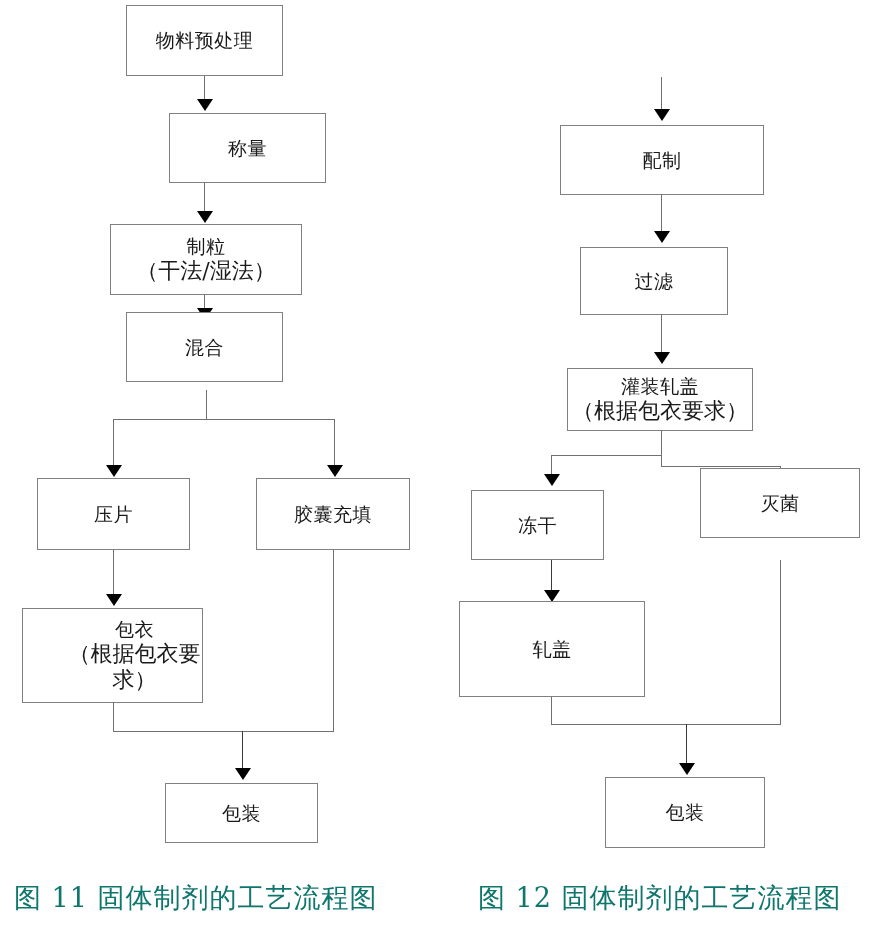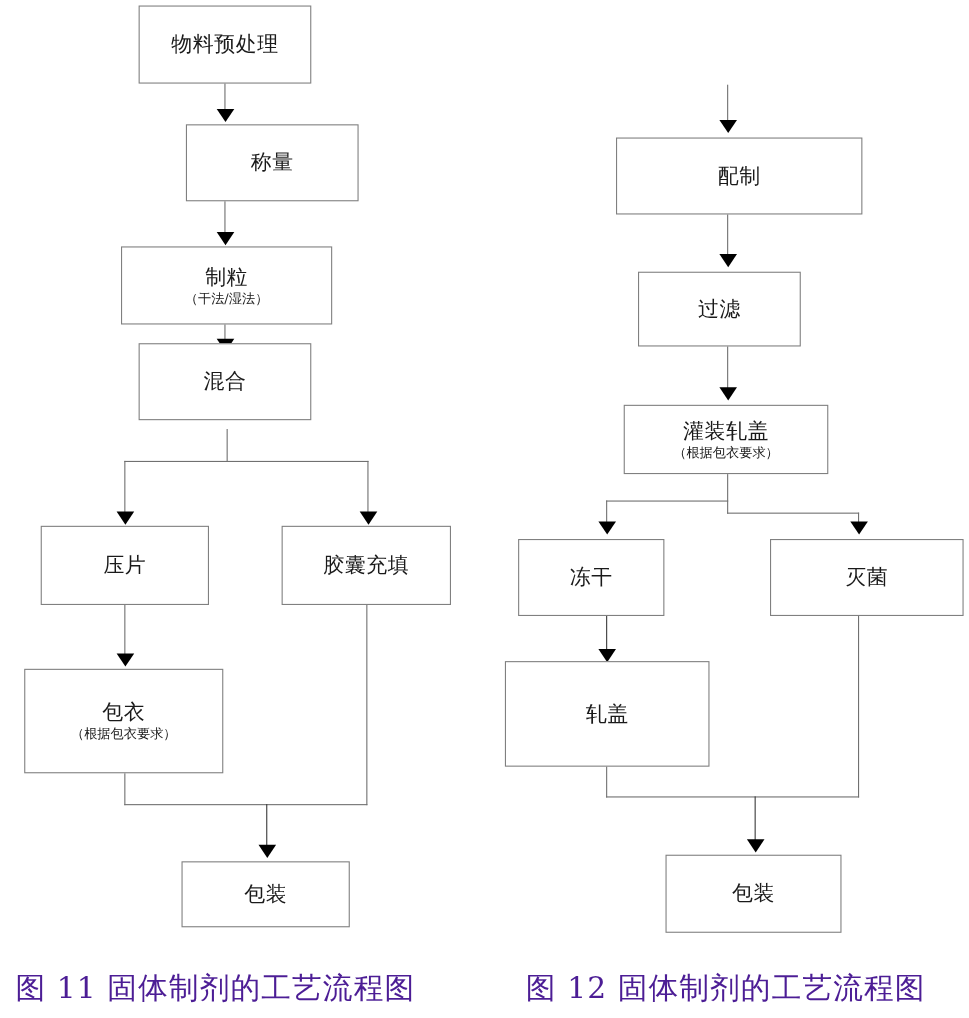--- a/index.html
+++ b/index.html
@@ -35,21 +35,21 @@
     flex-direction: column;
     align-items: center;
     justify-content: center;
     text-align: center;
     font-size: 19px;
     line-height: 1.18;
     letter-spacing: 0.5px;
     color: #1a1a1a;
   }
   .node .line2 {
-    font-size: 12px;
+    font-size: 22px;
     letter-spacing: 0px;
     text-align: center;
   }
 
   .vline {
     position: absolute;
     width: 1px;
     background: #707070;
   }
   .hline {
@@ -66,21 +66,21 @@
     border-left: 8px solid transparent;
     border-right: 8px solid transparent;
     border-top: 12px solid #000000;
   }
 
   .caption {
     position: absolute;
     font-size: 27px;
     letter-spacing: 1px;
     white-space: nowrap;
-    color: #4c1d95;
+    color: #0f766e;
   }
 </style>
 </head>
 <body>
 
 <div id="page">
 
   <div class="chart" id="chart-left">
 
     <div class="node" style="left:126px; top:5px; width:157px; height:71px;">
@@ -117,21 +117,21 @@
       <div>压片</div>
     </div>
 
     <div class="node" style="left:256px; top:478px; width:154px; height:72px;">
       <div>胶囊充填</div>
     </div>
 
     <div class="vline" style="left:113px; top:550px; height:46px;"></div>
     <div class="arrow" style="left:106px; top:594px;"></div>
 
-    <div class="node" style="left:22px; top:608px; width:181px; height:95px;">
+    <div class="node" style="left:22px; top:608px; width:181px; height:95px;padding-left:44px;">
       <div>包衣</div>
       <div class="line2">（根据包衣要求）</div>
     </div>
 
     <div class="vline" style="left:113px; top:703px; height:29px;"></div>
     <div class="vline" style="left:333px; top:550px; height:182px;"></div>
     <div class="hline" style="left:113px; top:731px; width:221px;"></div>
     <div class="vline dark" style="left:242px; top:731px; height:40px;"></div>
     <div class="arrow" style="left:235px; top:768px;"></div>
 
@@ -140,21 +140,21 @@
     </div>
 
     <div class="caption" style="left:14px; top:880px;">图 11  固体制剂的工艺流程图</div>
   </div>
 
   <div class="chart" id="chart-right">
 
     <div class="vline" style="left:221px; top:77px; height:34px;"></div>
     <div class="arrow" style="left:214px; top:109px;"></div>
 
-    <div class="node" style="left:120px; top:125px; width:224px; height:70px;">
+    <div class="node" style="left:120px; top:125px; width:204px; height:70px;">
       <div>配制</div>
     </div>
     <div class="vline" style="left:221px; top:195px; height:38px;"></div>
     <div class="arrow" style="left:214px; top:231px;"></div>
 
     <div class="node" style="left:140px; top:247px; width:148px; height:68px;">
       <div>过滤</div>
     </div>
     <div class="vline" style="left:221px; top:315px; height:38px;"></div>
     <div class="arrow" style="left:214px; top:352px;"></div>
@@ -169,21 +169,21 @@
     <div class="vline" style="left:111px; top:455px; height:22px;"></div>
     <div class="arrow" style="left:104px; top:474px;"></div>
     <div class="hline" style="left:221px; top:466px; width:120px;"></div>
     <div class="vline" style="left:340px; top:466px; height:11px;"></div>
     <div class="arrow" style="left:333px; top:474px;"></div>
 
     <div class="node" style="left:31px; top:490px; width:133px; height:70px;">
       <div>冻干</div>
     </div>
 
-    <div class="node" style="left:260px; top:490px; width:176px; height:70px;">
+    <div class="node" style="left:260px; top:468px; width:160px; height:70px;">
       <div>灭菌</div>
     </div>
 
     <div class="vline dark" style="left:111px; top:560px; height:33px;"></div>
     <div class="arrow" style="left:104px; top:590px;"></div>
 
     <div class="node" style="left:19px; top:601px; width:186px; height:96px;">
       <div>轧盖</div>
     </div>
 

